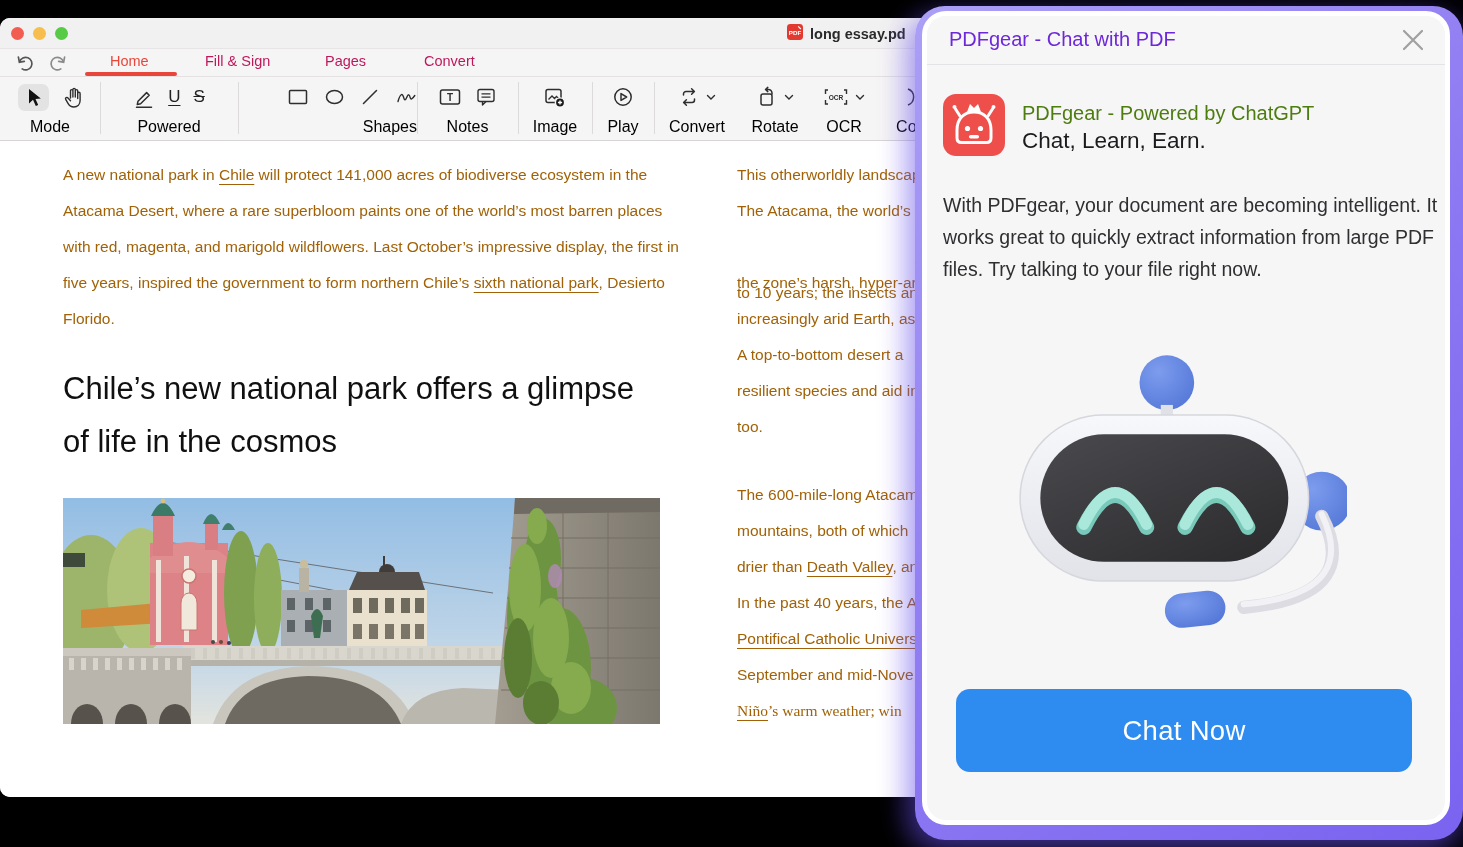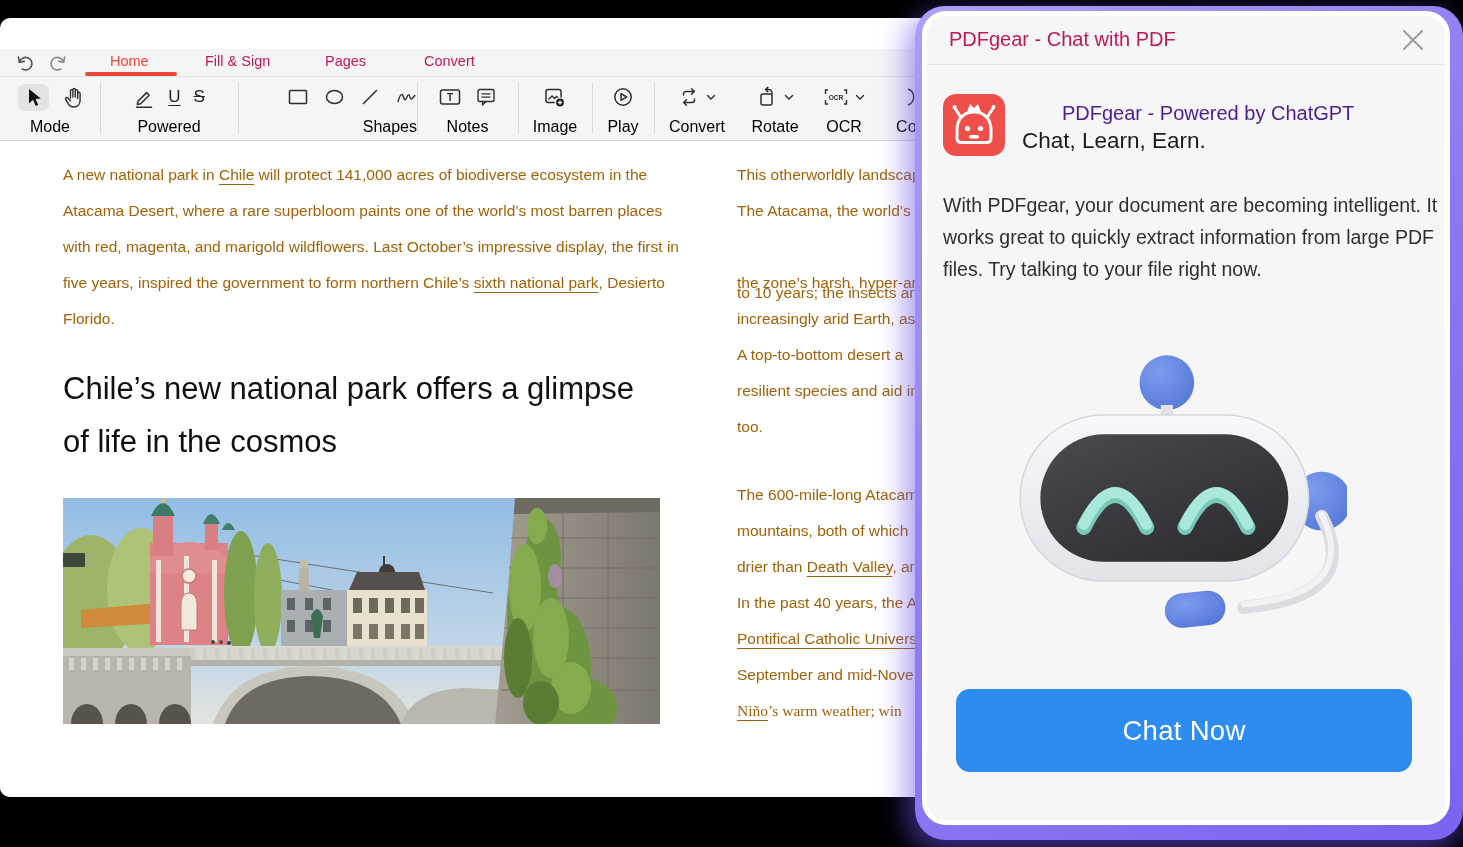--- a/index.html
+++ b/index.html
@@ -34,35 +34,50 @@
   .dline .link{text-decoration:underline;text-underline-offset:3.5px;text-decoration-thickness:1px;}
   .heading{position:absolute;font-size:31px;color:#101010;white-space:nowrap;line-height:36px;}
   .photo{position:absolute;left:63px;top:357px;width:597px;height:226px;}
   
   .modal-glow{position:absolute;left:915px;top:6px;width:548px;height:834px;border-radius:30px;
     background:linear-gradient(135deg,#ab9ff7 0%,#8b77f2 55%,#7a63f0 100%);
     box-shadow:-12px 8px 26px rgba(104,79,235,.30), 0 10px 30px rgba(104,79,235,.45);}
   .modal-card{position:absolute;left:7px;top:5px;width:528px;height:814px;background:#f6f6f7;
     border:5px solid #fff;border-radius:24px;box-sizing:border-box;overflow:hidden;}
   .m-header{position:absolute;left:0;top:0;width:100%;height:48px;border-bottom:1px solid #e4e4e7;background:#f6f6f7;}
-  .m-title{position:absolute;left:22px;top:12px;font-size:20px;color:#be185d;text-align:right;}
+  .m-title{position:absolute;left:22px;top:12px;font-size:20px;color:#6d28d9;text-align:right;}
   .m-close{position:absolute;right:16px;top:9px;width:32px;height:32px;background:none;border:none;padding:0;}
   .brand-icon{position:absolute;left:16px;top:78px;width:62px;height:62px;border-radius:13px;background:#ee4f4b;}
-  .m-powered{position:absolute;left:95px;top:86px;font-size:20px;color:#4c1d95;margin-left:40px;}
+  .m-powered{position:absolute;left:95px;top:86px;font-size:20px;color:#4d7c0f;}
   .m-tagline{position:absolute;left:95px;top:112px;font-size:22.5px;color:#1b1b1d;}
   .m-body{position:absolute;left:16px;top:173px;width:498px;font-size:19.5px;line-height:32px;color:#2f2f31;}
   .robot{position:absolute;left:86px;top:330px;width:334px;height:294px;}
   .cta{position:absolute;left:29px;top:673px;width:456px;height:83px;background:#2e8bf0;border:none;
     border-radius:14px;color:#fff;font-size:27.5px;font-family:"Liberation Sans",sans-serif;letter-spacing:.3px;}
 </style>
 </head>
 <body>
 
 <div class="window">
 
+  <div class="titlebar">
+    <span class="tl red"></span>
+    <span class="tl yellow"></span>
+    <span class="tl green"></span>
+    <div class="doctitle">
+      <span>
+        <svg width="18" height="18" viewBox="0 0 18 18">
+            <rect x="1" y="1" width="16" height="16" rx="3.4" fill="#e23a31"></rect>
+            <text x="9" y="11.6" font-size="6.2" font-weight="bold" fill="#fff" text-anchor="middle">PDF</text>
+            <path d="M12.2 3.4 L14.8 6" stroke="#fff" stroke-width="1.1"></path>
+          </svg>
+      </span>
+      <span>long essay.pd</span>
+    </div>
+  </div>
 
   <div class="tabbar">
     <button class="histbtn" style="left:12px;">
       <svg width="20" height="20" viewBox="0 0 20 20" fill="none" stroke="#565656" stroke-width="1.7" stroke-linecap="round">
           <path d="M4.6 8.8 A6.3 6.3 0 1 1 7.2 15.9"></path>
           <path d="M3.4 4.2 L4.4 9.2 L9.3 8.4" fill="none"></path>
         </svg>
     </button>
     <button class="histbtn" style="left:45px;">
       <svg width="20" height="20" viewBox="0 0 20 20" fill="none" stroke="#8b8b8b" stroke-width="1.7" stroke-linecap="round">

